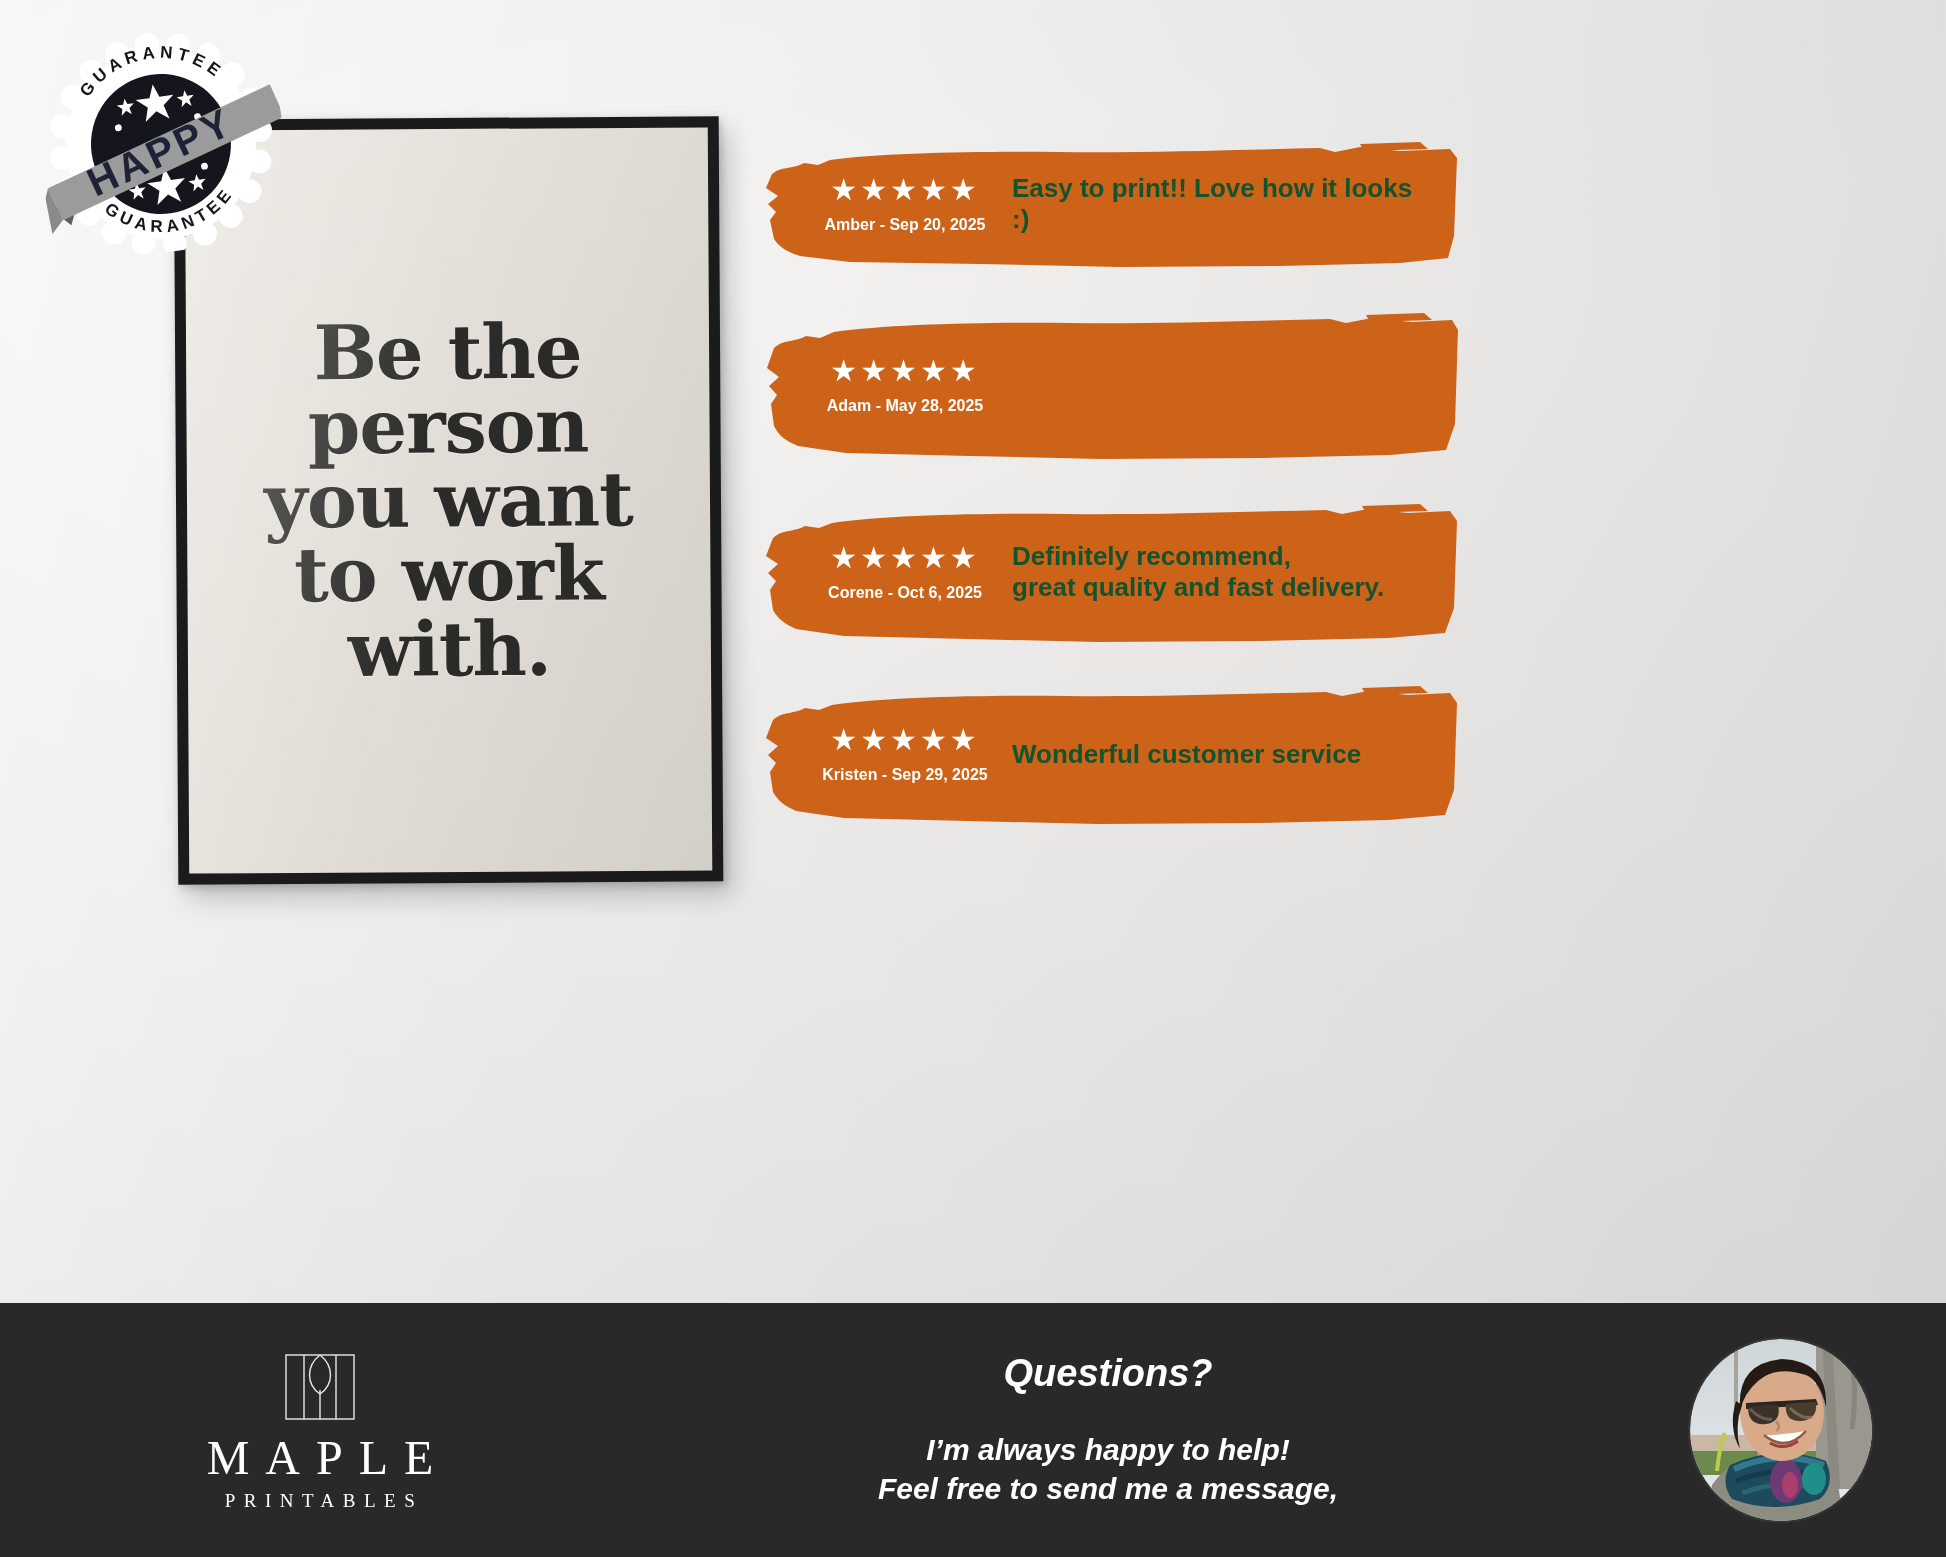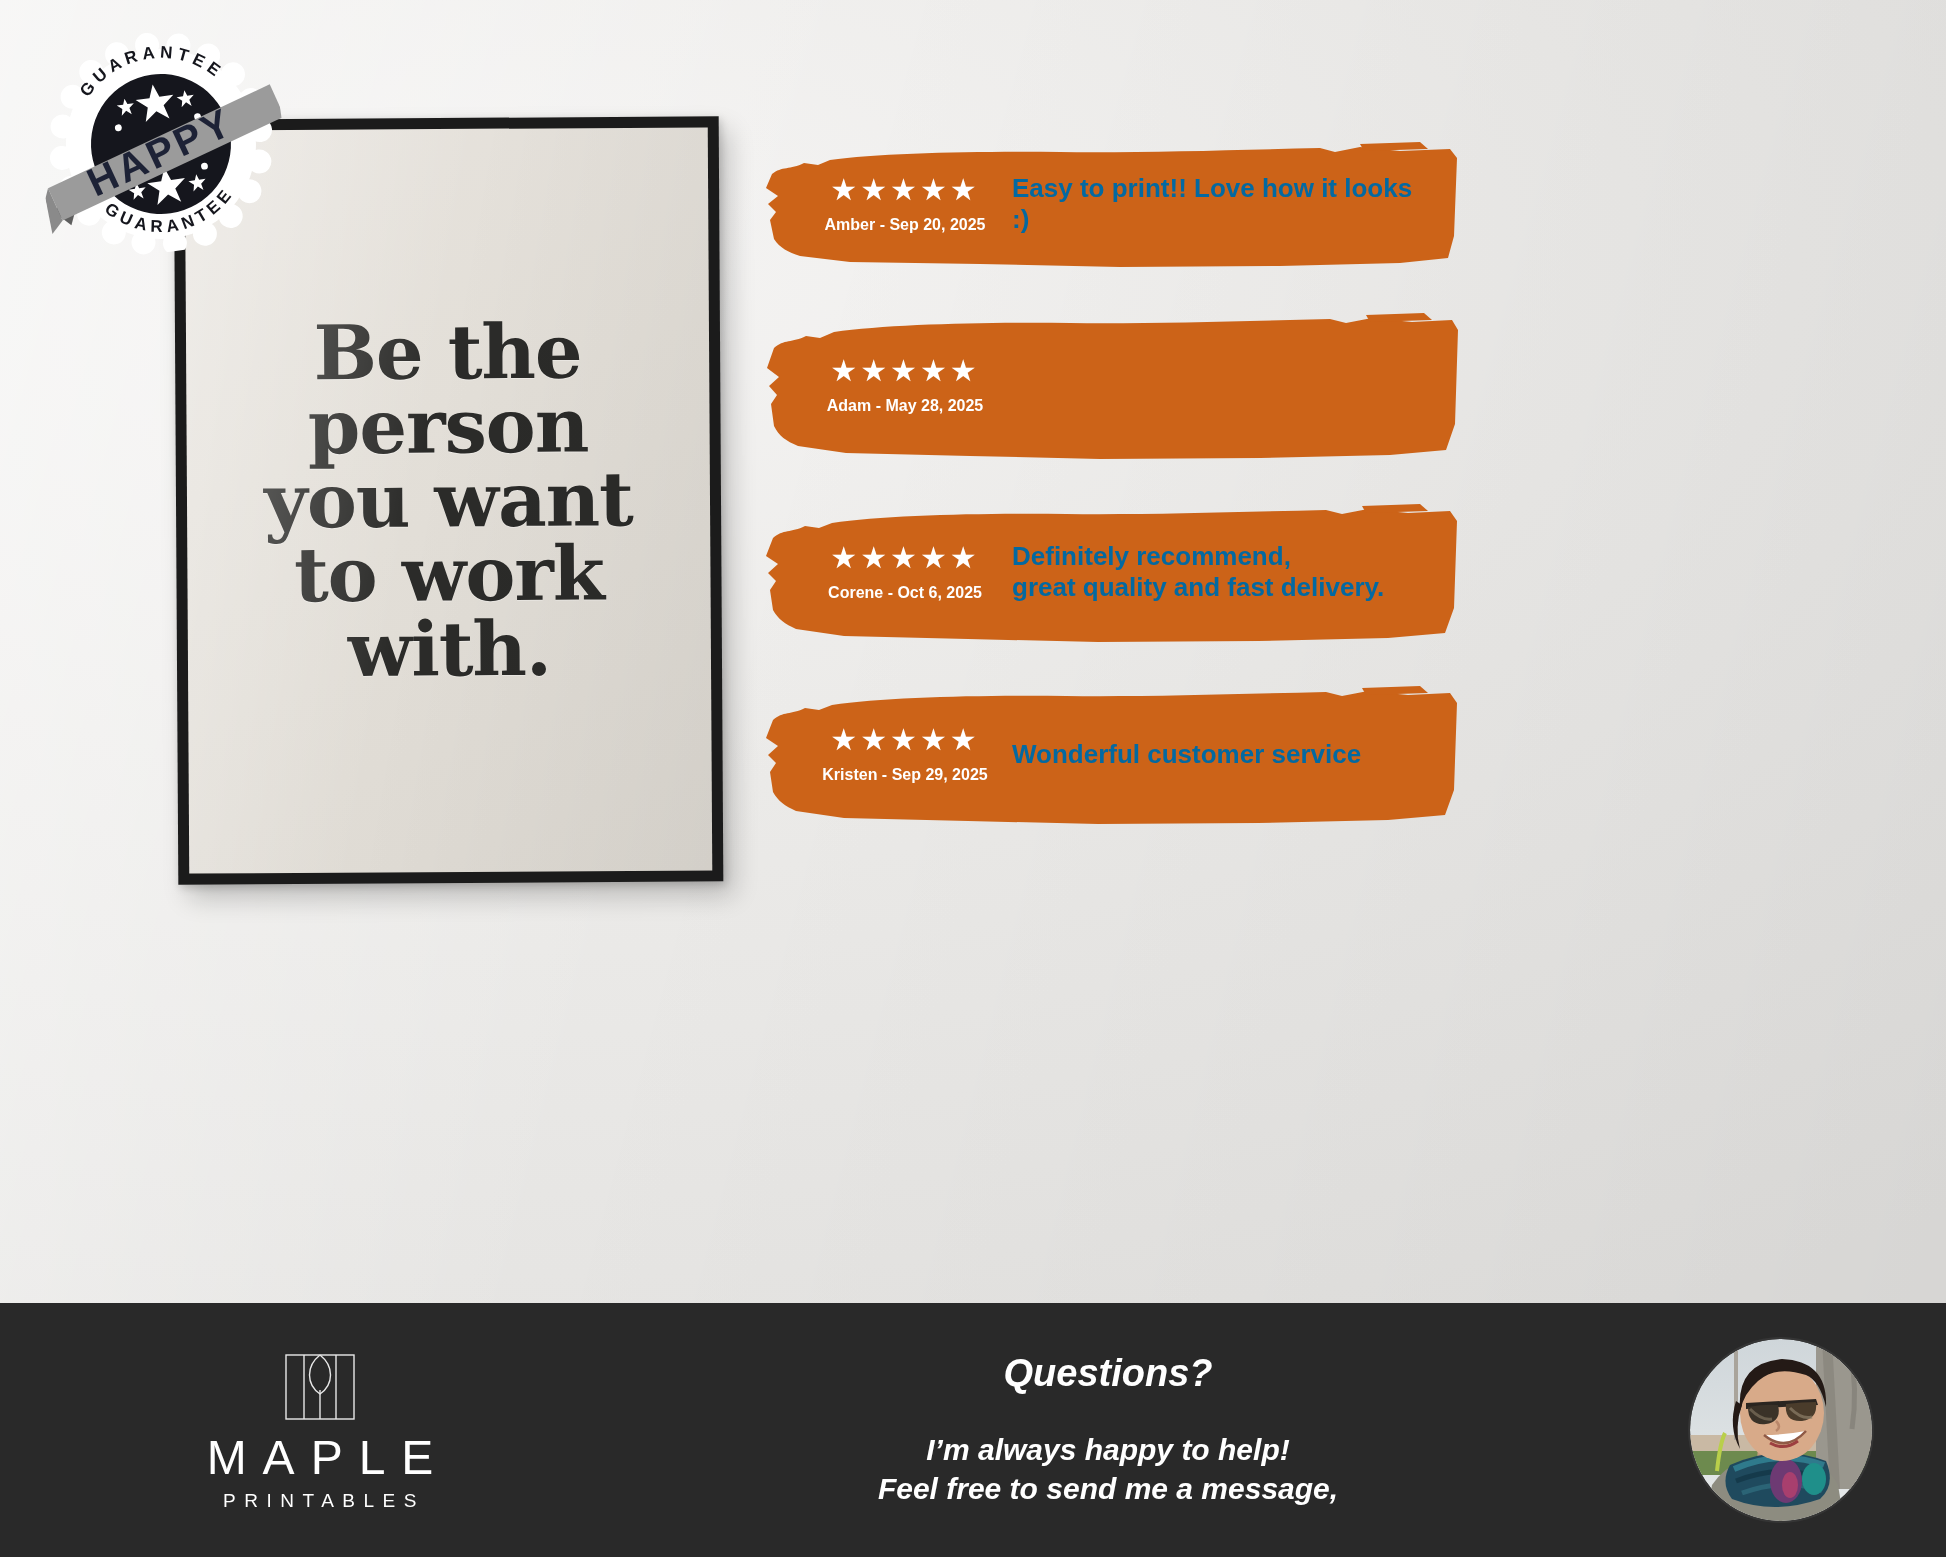--- a/index.html
+++ b/index.html
@@ -78,37 +78,38 @@
     width:100%;
     padding:0 30px 0 56px;
   }
   .rating-col{
     flex:0 0 auto; width:178px; text-align:center; color:#fff;
   }
   .stars{ font-size:30px; letter-spacing:3px; line-height:1.05; color:#ffffff; }
   .who{ font-size:16px; font-weight:700; margin-top:11px; white-space:nowrap; color:#fff; }
   .review-text{
     flex:1 1 auto;
-    color:#0369a1;
+    color:#14532d;
     font-size:26px;
     font-weight:700;
     line-height:1.18;
     padding-left:18px;
   }
   .review-text span{ display:block; }
 
   
   #footer{
     position:absolute; left:0; top:1303px; width:1946px; height:254px;
     background:#292929;
     display:flex; align-items:center;
   }
   #logo-block{
     width:640px; display:flex; flex-direction:column; align-items:center; justify-content:center;
     padding-top:6px;
+    font-family:Liberation Serif, serif;
   }
   #logo-mark{ margin-bottom:10px; }
   #logo-name{
     color:#fff; font-size:48px; letter-spacing:16px; font-weight:300;
     text-indent:16px; line-height:1;
   }
   #logo-sub{
     color:#fff; font-size:19px; letter-spacing:8.5px; font-weight:300;
     text-indent:8px; margin-top:8px;
   }

